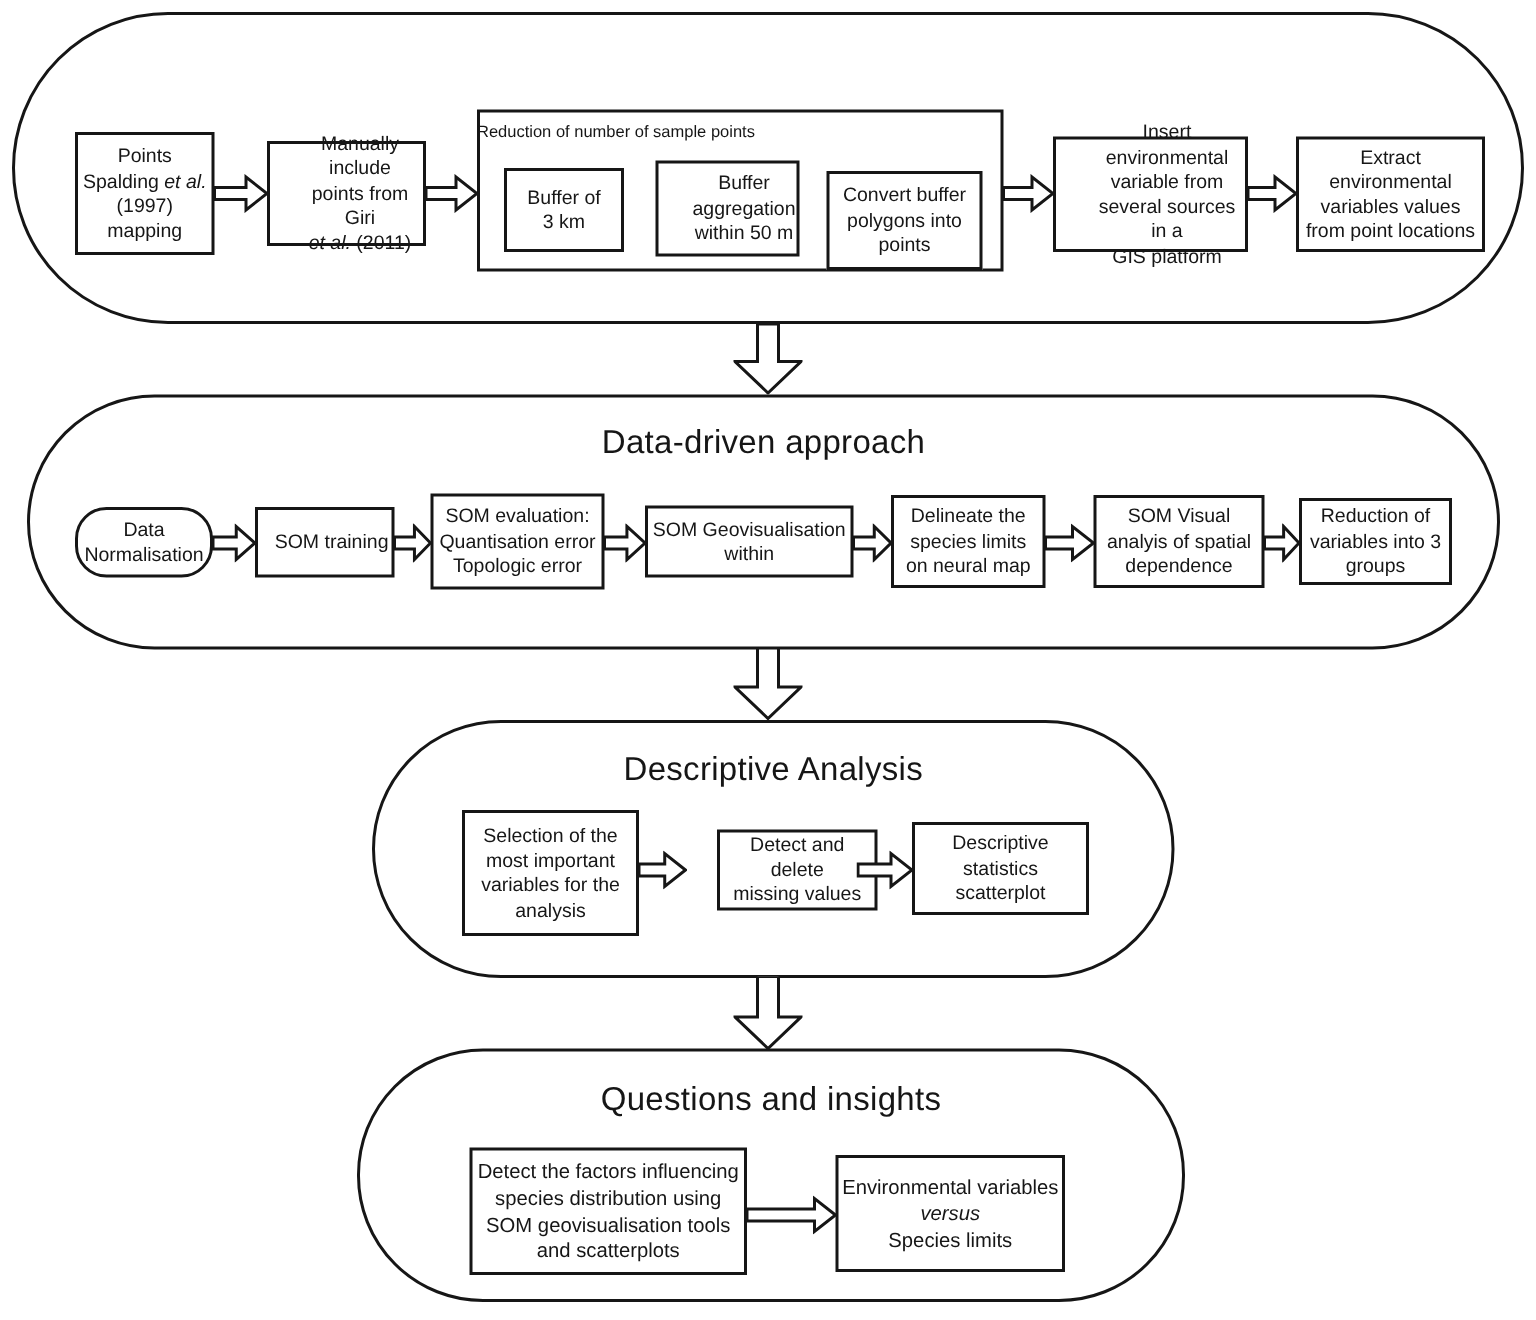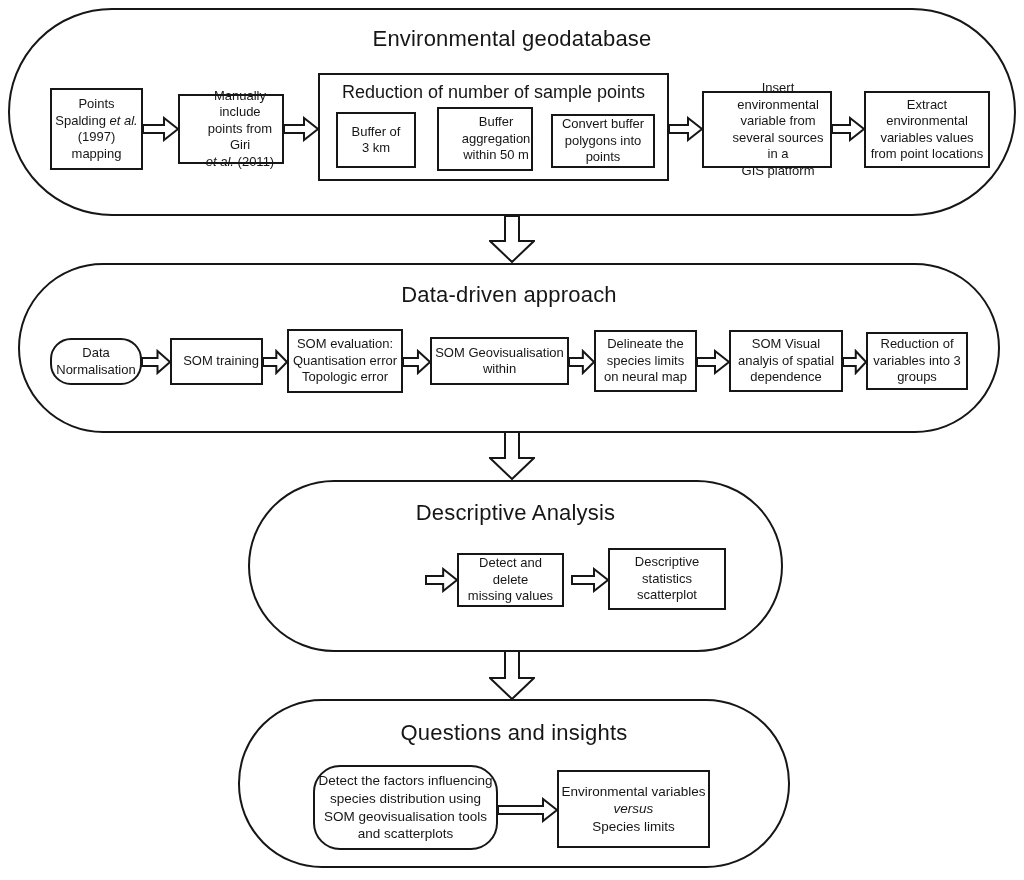--- a/index.html
+++ b/index.html
@@ -18,36 +18,35 @@
     font-size:22px; font-weight:400; letter-spacing:0.2px; color:var(--ink);
   }
   .box {
     position:absolute; border:2px solid var(--ink); background:#ffffff;
     box-sizing:border-box; display:flex; flex-direction:column;
     justify-content:center; align-items:center; text-align:center;
     font-size:13px; line-height:1.27; color:var(--ink); padding:2px;
   }
   .box.lg { font-size:13.5px; line-height:1.3; }
   .group-label {
-    position:absolute; text-align:center; font-size:18px; color:var(--ink);
+    position:absolute; font-size:11px; color:var(--ink);
   }
   .arr { position:absolute; }
   .arr svg { display:block; }
 </style>
 </head>
 <body>
 
 <div class="canvas">
 
   <div class="pill" style="left:8px;top:8px;width:1008px;height:208px;border-radius:104px;"></div>
   <div class="pill" style="left:18px;top:263px;width:982px;height:170px;border-radius:85px;"></div>
   <div class="pill" style="left:248px;top:480px;width:535px;height:172px;border-radius:86px;"></div>
   <div class="pill" style="left:238px;top:699px;width:552px;height:169px;border-radius:84px;"></div>
 
-  <h2 class="pill-title" style="left:8px;top:26px;width:1008px;">Environmental geodatabase</h2>
   <h2 class="pill-title" style="left:18px;top:282px;width:982px;">Data-driven approach</h2>
   <h2 class="pill-title" style="left:248px;top:500px;width:535px;">Descriptive Analysis</h2>
   <h2 class="pill-title" style="left:238px;top:720px;width:552px;">Questions and insights</h2>
 
   <div class="box" style="left:50px;top:88px;width:93px;height:82px;">
       <div><span>Points</span></div>
       <div><span>Spalding </span><em>et al.</em></div>
       <div><span>(1997)</span></div>
       <div><span>mapping</span></div>
     </div>
@@ -61,21 +60,21 @@
   <div class="group-label" style="left:318px;top:82px;width:351px;">Reduction of number of sample points</div>
   <div class="box" style="left:336px;top:112px;width:80px;height:56px;">
       <div><span>Buffer of</span></div>
       <div><span>3 km</span></div>
     </div>
   <div class="box" style="left:437px;top:107px;width:96px;height:64px;padding-left:24px;">
       <div><span>Buffer</span></div>
       <div><span>aggregation</span></div>
       <div><span>within 50 m</span></div>
     </div>
-  <div class="box" style="left:551px;top:114px;width:104px;height:54px;">
+  <div class="box" style="left:551px;top:114px;width:104px;height:66px;">
       <div><span>Convert buffer</span></div>
       <div><span>polygons into</span></div>
       <div><span>points</span></div>
     </div>
 
   <div class="box" style="left:702px;top:91px;width:130px;height:77px;padding-left:24px;">
       <div><span>Insert environmental</span></div>
       <div><span>variable from</span></div>
       <div><span>several sources in a</span></div>
       <div><span>GIS platform</span></div>
@@ -112,31 +111,37 @@
       <div><span>SOM Visual</span></div>
       <div><span>analyis of spatial</span></div>
       <div><span>dependence</span></div>
     </div>
   <div class="box" style="left:866px;top:332px;width:102px;height:58px;">
       <div><span>Reduction of</span></div>
       <div><span>variables into 3</span></div>
       <div><span>groups</span></div>
     </div>
 
-  <div class="box" style="left:457px;top:553px;width:107px;height:54px;">
+  <div class="box" style="left:308px;top:540px;width:118px;height:84px;">
+      <div><span>Selection of the</span></div>
+      <div><span>most important</span></div>
+      <div><span>variables for the</span></div>
+      <div><span>analysis</span></div>
+    </div>
+  <div class="box" style="left:478px;top:553px;width:107px;height:54px;">
       <div><span>Detect and delete</span></div>
       <div><span>missing values</span></div>
     </div>
   <div class="box" style="left:608px;top:548px;width:118px;height:62px;">
       <div><span>Descriptive</span></div>
       <div><span>statistics</span></div>
       <div><span>scatterplot</span></div>
     </div>
 
-  <div class="box lg" style="left:313px;top:765px;width:185px;height:85px;border-radius:27px;">
+  <div class="box lg" style="left:313px;top:765px;width:185px;height:85px;">
       <div><span>Detect the factors influencing</span></div>
       <div><span>species distribution using</span></div>
       <div><span>SOM geovisualisation tools</span></div>
       <div><span>and scatterplots</span></div>
     </div>
   <div class="box lg" style="left:557px;top:770px;width:153px;height:78px;">
       <div><span>Environmental variables</span></div>
       <div><em>versus</em></div>
       <div><span>Species limits</span></div>
     </div>

